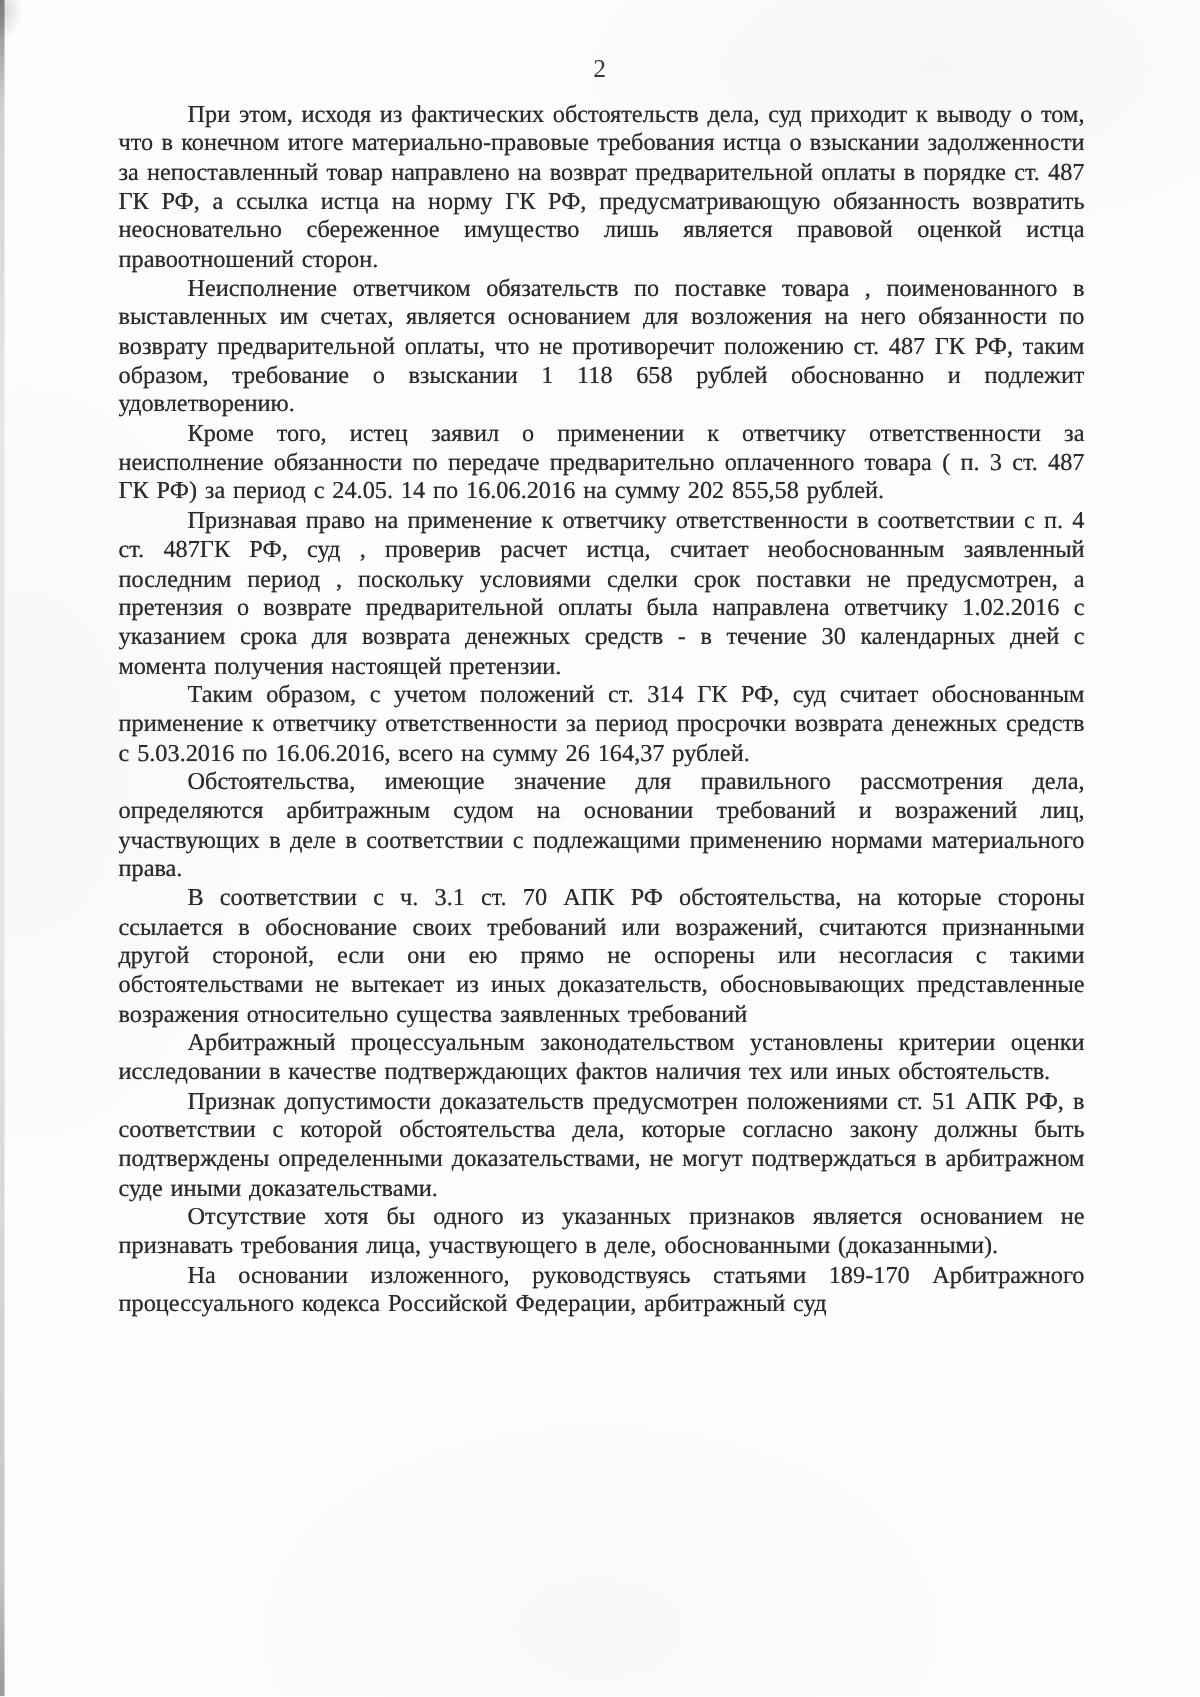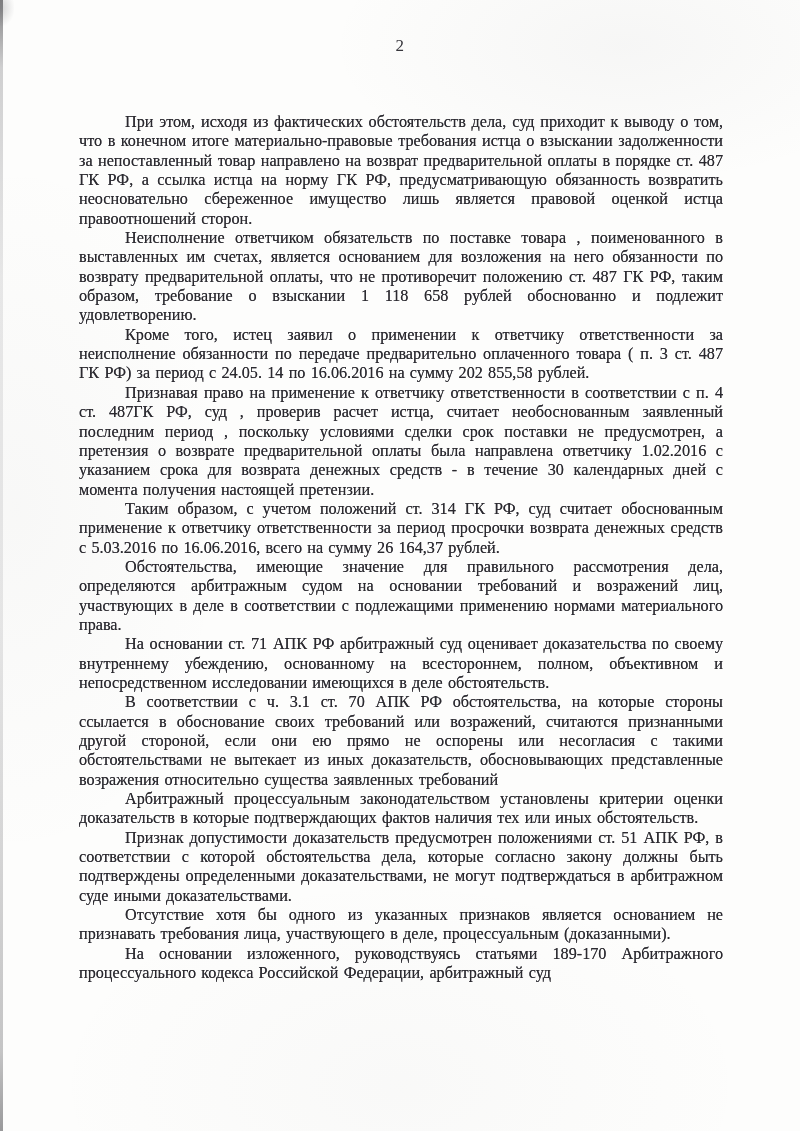--- a/index.html
+++ b/index.html
@@ -54,21 +54,20 @@
     position: absolute;
     top: 67px;
     left: 79px;
     width: 644px;
     font-size: 16.2px;
     line-height: 19.35px;
     text-align: justify;
     word-spacing: 1.2px;
     color: #2b2a30;
     text-shadow: 0 0 0.45px rgba(43, 42, 50, 0.75);
-    margin-top: 46px;
   }
   .doc-body p {
     margin: 0;
     padding: 0;
     text-indent: 46px;
   }
 </style>
 </head>
 <body>
 
@@ -78,20 +77,19 @@
 
   <div class="page-number">2</div>
 
   <div class="doc-body">
     <p>При этом, исходя из фактических обстоятельств дела, суд приходит к выводу о том, что в конечном итоге материально-правовые требования истца о взыскании задолженности за непоставленный товар направлено на возврат предварительной оплаты в порядке ст. 487 ГК РФ, а ссылка истца на норму ГК РФ, предусматривающую обязанность возвратить неосновательно сбереженное имущество лишь является правовой оценкой истца правоотношений сторон.</p>
     <p>Неисполнение ответчиком обязательств по поставке товара , поименованного в выставленных им счетах, является основанием для возложения на него обязанности по возврату предварительной оплаты, что не противоречит положению ст. 487 ГК РФ, таким образом, требование о взыскании 1 118 658 рублей обоснованно и подлежит удовлетворению.</p>
     <p>Кроме того, истец заявил о применении к ответчику ответственности за неисполнение обязанности по передаче предварительно оплаченного товара ( п. 3 ст. 487 ГК РФ) за период с 24.05. 14 по 16.06.2016 на сумму 202 855,58 рублей.</p>
     <p>Признавая право на применение к ответчику ответственности в соответствии с п. 4 ст. 487ГК РФ, суд , проверив расчет истца, считает необоснованным заявленный последним период , поскольку условиями сделки срок поставки не предусмотрен, а претензия о возврате предварительной оплаты была направлена ответчику 1.02.2016 с указанием срока для возврата денежных средств - в течение 30 календарных дней с момента получения настоящей претензии.</p>
     <p>Таким образом, с учетом положений ст. 314 ГК РФ, суд считает обоснованным применение к ответчику ответственности за период просрочки возврата денежных средств с 5.03.2016 по 16.06.2016, всего на сумму 26 164,37 рублей.</p>
     <p>Обстоятельства, имеющие значение для правильного рассмотрения дела, определяются арбитражным судом на основании требований и возражений лиц, участвующих в деле в соответствии с подлежащими применению нормами материального права.</p>
-    <p>На основании ст. 71 АПК РФ арбитражный суд оценивает доказательства по своему внутреннему убеждению, основанному на всестороннем, полном, объективном и непосредственном исследовании имеющихся в деле обстоятельств.</p>
     <p>В соответствии с ч. 3.1 ст. 70 АПК РФ обстоятельства, на которые стороны ссылается в обоснование своих требований или возражений, считаются признанными другой стороной, если они ею прямо не оспорены или несогласия с такими обстоятельствами не вытекает из иных доказательств, обосновывающих представленные возражения относительно существа заявленных требований</p>
-    <p>Арбитражный процессуальным законодательством установлены критерии оценки доказательств в которые подтверждающих фактов наличия тех или иных обстоятельств.</p>
+    <p>Арбитражный процессуальным законодательством установлены критерии оценки исследовании в качестве подтверждающих фактов наличия тех или иных обстоятельств.</p>
     <p>Признак допустимости доказательств предусмотрен положениями ст. 51 АПК РФ, в соответствии с которой обстоятельства дела, которые согласно закону должны быть подтверждены определенными доказательствами, не могут подтверждаться в арбитражном суде иными доказательствами.</p>
-    <p>Отсутствие хотя бы одного из указанных признаков является основанием не признавать требования лица, участвующего в деле, процессуальным (доказанными).</p>
+    <p>Отсутствие хотя бы одного из указанных признаков является основанием не признавать требования лица, участвующего в деле, обоснованными (доказанными).</p>
     <p>На основании изложенного, руководствуясь статьями 189-170 Арбитражного процессуального кодекса Российской Федерации, арбитражный суд</p>
   </div>
 </div>
 
 </body></html>

